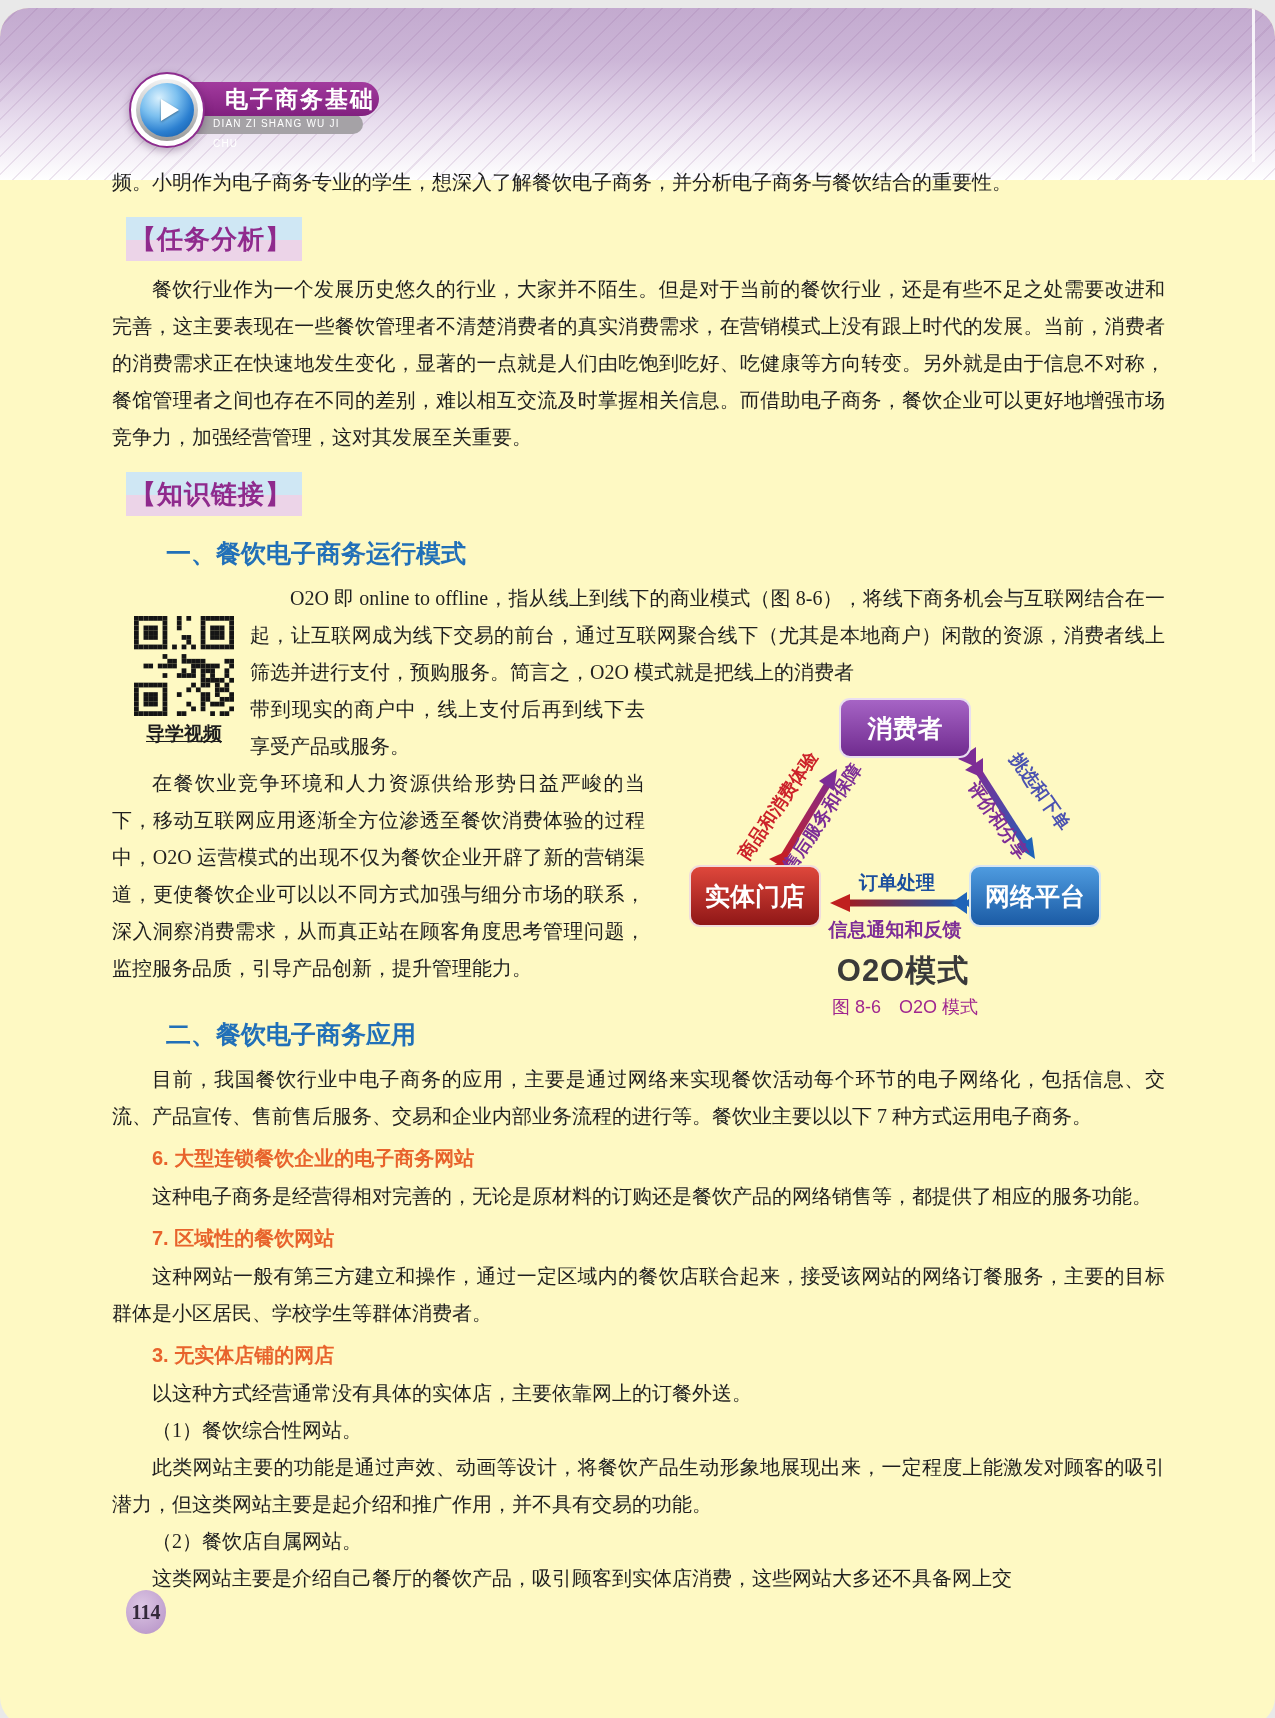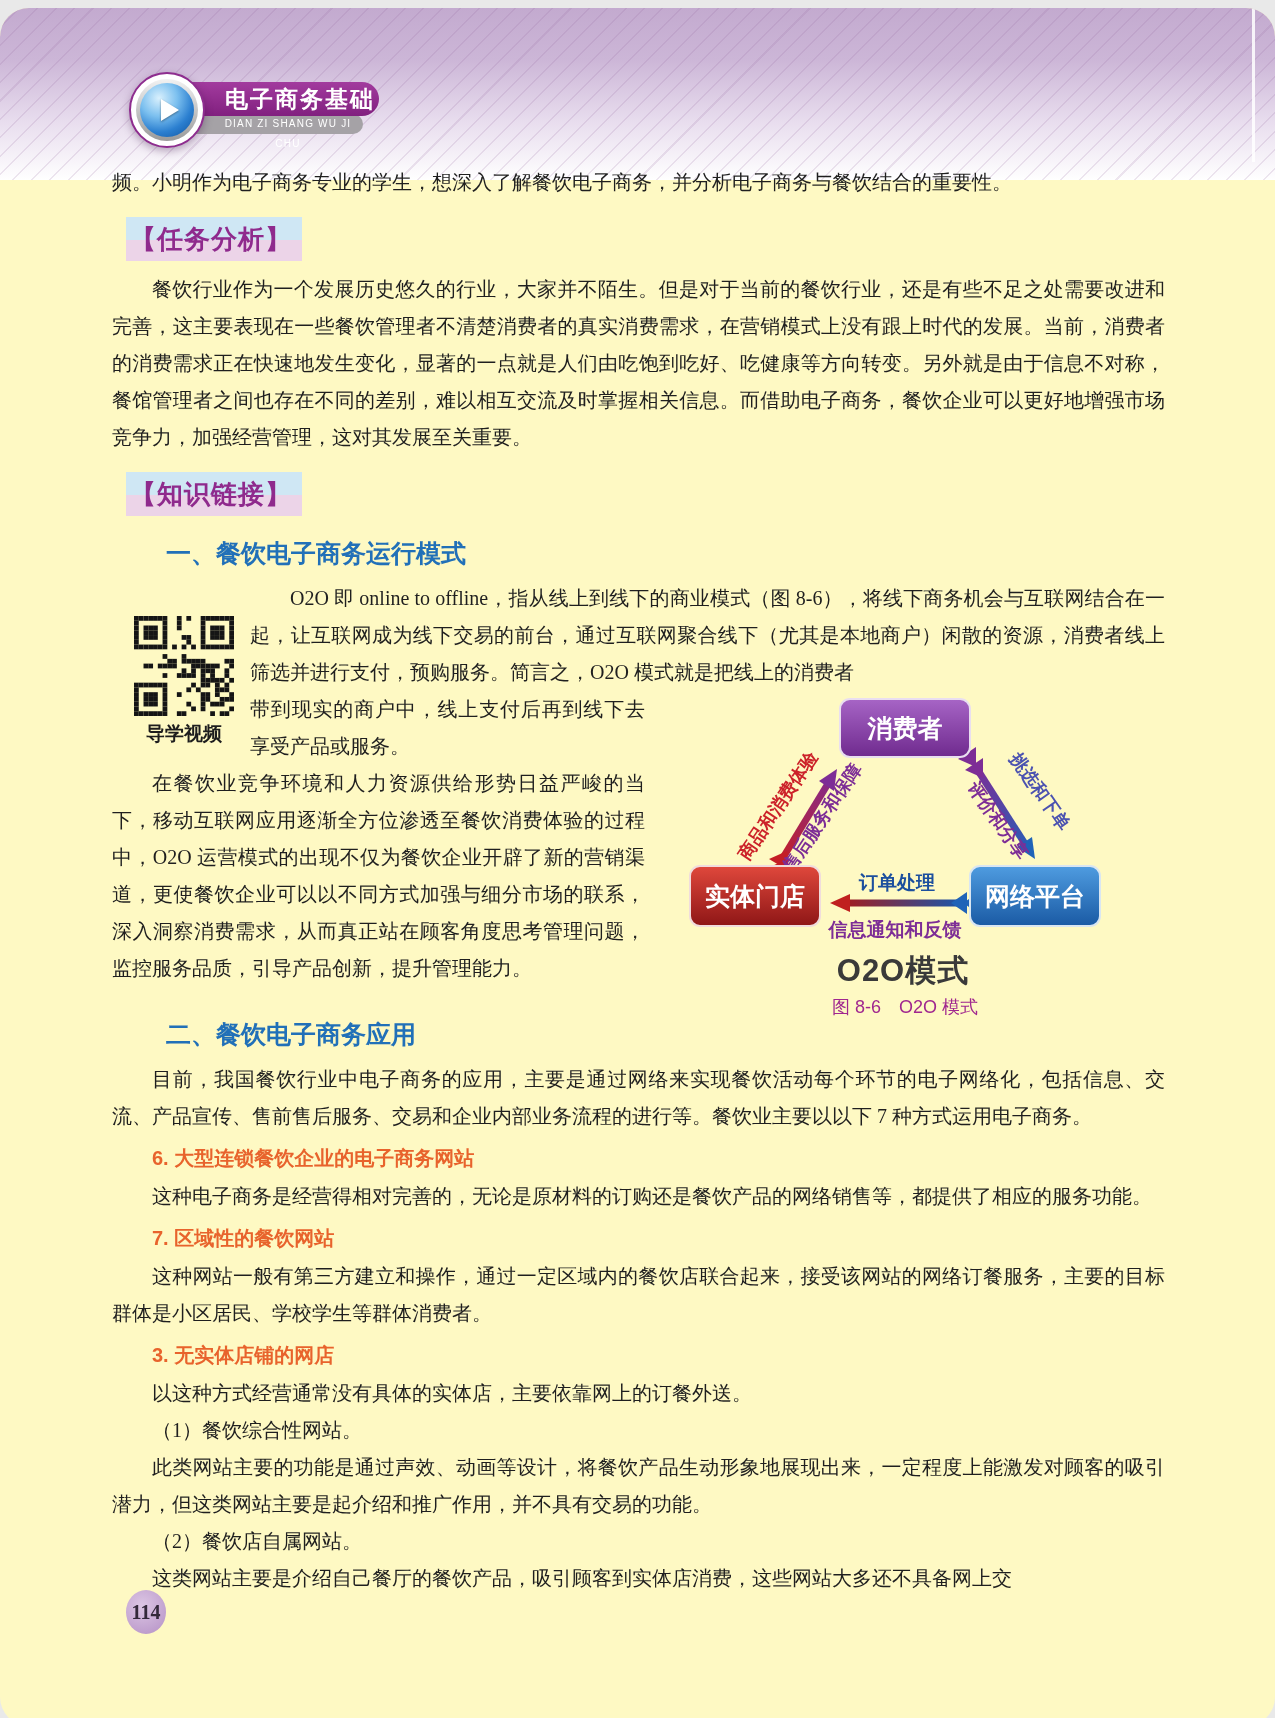--- a/index.html
+++ b/index.html
@@ -10,21 +10,21 @@
     background:
       repeating-linear-gradient(135deg, rgba(148,103,158,0.16) 0 1.5px, rgba(255,255,255,0) 1.5px 13px),
       linear-gradient(180deg,#c3aacf 0%,#ccb6d7 30%,#e8ddee 66%,#ffffff 100%);}
   .band-line{position:absolute;left:1252px;top:0;width:3px;height:154px;background:rgba(255,255,255,0.85);}
   
   .banner-purple{position:absolute;left:163px;top:74px;width:216px;height:34px;border-radius:17px;
     background:linear-gradient(180deg,#a23b9e,#81207f);z-index:2;color:#fff;
     font:bold 23px/34px "Liberation Sans",sans-serif;letter-spacing:2px;padding-left:62px;box-sizing:border-box;}
   .banner-gray{position:absolute;left:163px;top:106px;width:200px;height:20px;border-radius:0 10px 10px 0;
     background:#a5a2a6;z-index:1;color:#fff;font:10px/20px "Liberation Sans",sans-serif;
-    letter-spacing:1.2px;padding-left:50px;box-sizing:border-box;text-align:center;}
+    letter-spacing:1.2px;padding-left:50px;box-sizing:border-box;}
   .logo-circle{position:absolute;left:129px;top:64px;width:72px;height:72px;border-radius:50%;
     background:#fff;border:2px solid #8e2d8f;box-shadow:0 3px 8px rgba(60,20,70,.35);z-index:3;}
   .ring{position:absolute;inset:5px;border-radius:50%;background:linear-gradient(180deg,#f2f2f2,#9a9a9a);}
   .play-disc{position:absolute;inset:9px;border-radius:50%;
     background:radial-gradient(circle at 35% 28%,#d9f0fd 0%,#7cc0ef 35%,#2b7fd0 65%,#0c4f9a 100%);
     display:flex;align-items:center;justify-content:center;}
   .play-tri{width:0;height:0;border-left:18px solid #fff;border-top:11px solid transparent;
     border-bottom:11px solid transparent;margin-left:6px;filter:drop-shadow(0 1px 1px rgba(0,0,0,.4));}
   
   .content{position:relative;padding:156px 110px 0 112px;}
@@ -32,21 +32,21 @@
         font-family:"Liberation Serif",serif;}
   .indent{text-indent:2em;}
   .badge{width:fit-content;margin:16px 0 10px 14px;padding:2px 10px 2px 4px;
     font:bold 26px/40px "Liberation Sans",sans-serif;color:#8f2a8d;letter-spacing:1px;
     background:linear-gradient(180deg,#cfe7f4 0 52%,#ecd4e8 52% 100%);}
   .blue-h{margin:22px 0 12px 54px;font:bold 25px/30px "Liberation Sans",sans-serif;color:#2170b8;}
   .orange-h{margin:10px 0 7px 40px;font:bold 20px/26px "Liberation Sans",sans-serif;color:#e8632c;}
   .clear{clear:both;}
   
   .qr-box{float:left;width:112px;margin:0 10px 4px 16px;padding-top:36px;text-align:center;}
-  .qr-cap{font:bold 19px/24px "Liberation Sans",sans-serif;color:#1d1d1d;margin-top:2px;}
+  .qr-cap{font:bold 19px/24px "Liberation Sans",sans-serif;color:#1d1d1d;margin-top:2px;text-decoration:underline;}
   
   .fig{float:right;width:520px;margin:0 0 6px 14px;text-align:center;}
   .fig svg{display:block;}
   .fig-cap{font:18px/24px "Liberation Sans",sans-serif;color:#a0278f;margin-top:2px;text-align:center;}
   
   .page-num{position:absolute;left:126px;top:1582px;width:40px;height:44px;border-radius:50%;
     background:radial-gradient(circle at 40% 35%,#dcc6e4,#b490c5);display:flex;align-items:center;
     justify-content:center;font:bold 20px "Liberation Serif",serif;color:#33293a;}
 </style>
 </head>

